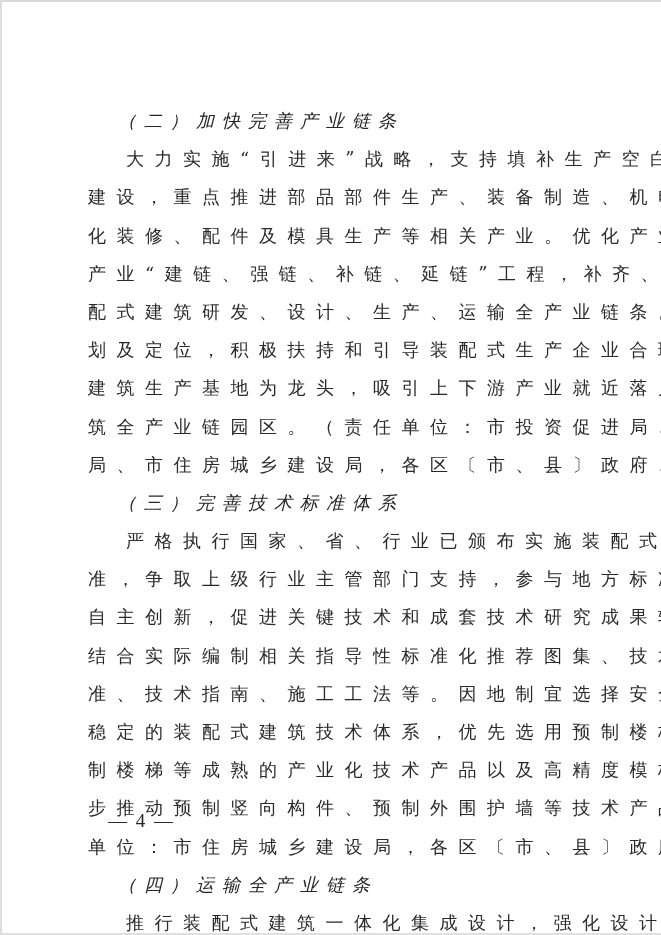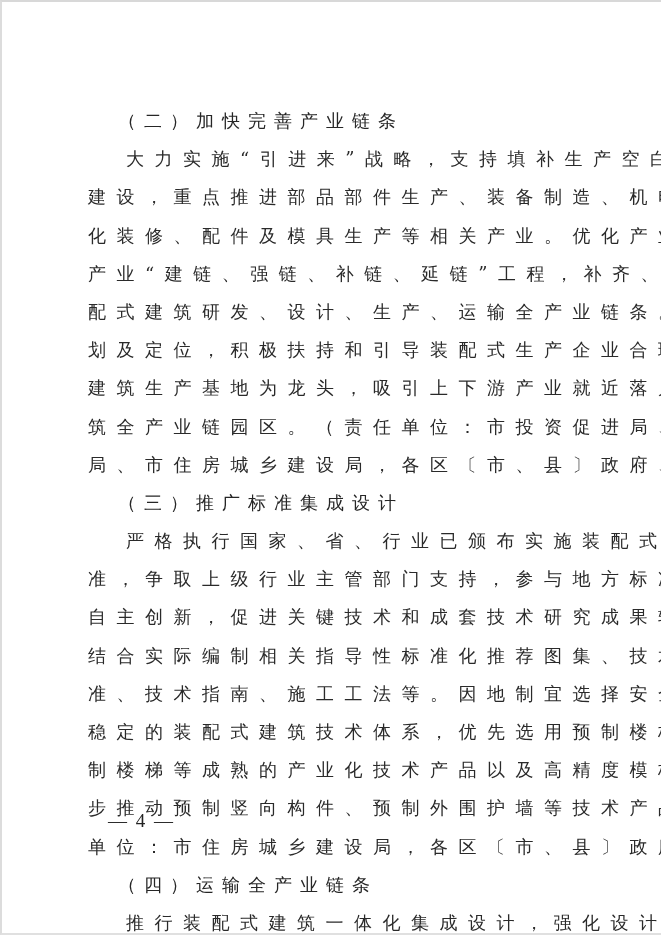--- a/index.html
+++ b/index.html
@@ -30,20 +30,21 @@
       height: 38.2px;
       line-height: 38.2px;
       white-space: nowrap;
       letter-spacing: 10.5px;
       overflow: visible;
     }
     .heading {
       padding-left: 30px;
       letter-spacing: 8px;
       color: #262626;
+      font-style: italic;
     }
     .indent {
       padding-left: 38px;
     }
     .footer {
       position: absolute;
       left: 106px;
       top: 808px;
       font-family: "Liberation Serif", "DejaVu Serif", serif;
       font-size: 19px;
@@ -60,21 +61,21 @@
   <div class="line indent">大力实施“引进来”战略，支持填补生产空白的产业落地</div>
   <div class="line">建设，重点推进部品部件生产、装备制造、机电管线集成、工业</div>
   <div class="line">化装修、配件及模具生产等相关产业。优化产业布局，实施重点</div>
   <div class="line">产业“建链、强链、补链、延链”工程，补齐、壮大、拓展装</div>
   <div class="line">配式建筑研发、设计、生产、运输全产业链条。结合产业发展规</div>
   <div class="line">划及定位，积极扶持和引导装配式生产企业合理布局，以装配式</div>
   <div class="line">建筑生产基地为龙头，吸引上下游产业就近落户，打造装配式建</div>
   <div class="line">筑全产业链园区。（责任单位：市投资促进局、市工业和信息化</div>
   <div class="line">局、市住房城乡建设局，各区〔市、县〕政府、开发区管委会）</div>
 
-  <div class="line heading">（三）推广标准集成设计</div>
+  <div class="line heading">（三）完善技术标准体系</div>
   <div class="line indent">严格执行国家、省、行业已颁布实施装配式建筑相关技术标</div>
   <div class="line">准，争取上级行业主管部门支持，参与地方标准制定。引导企业</div>
   <div class="line">自主创新，促进关键技术和成套技术研究成果转化为标准规范。</div>
   <div class="line">结合实际编制相关指导性标准化推荐图集、技术导则、技术标</div>
   <div class="line">准、技术指南、施工工法等。因地制宜选择安全、经济、适用、</div>
   <div class="line">稳定的装配式建筑技术体系，优先选用预制楼板、预制墙板、预</div>
   <div class="line">制楼梯等成熟的产业化技术产品以及高精度模板等施工工艺，逐</div>
   <div class="line">步推动预制竖向构件、预制外围护墙等技术产品的运用。（责任</div>
   <div class="line">单位：市住房城乡建设局，各区〔市、县〕政府、开发区管委会）</div>
 

